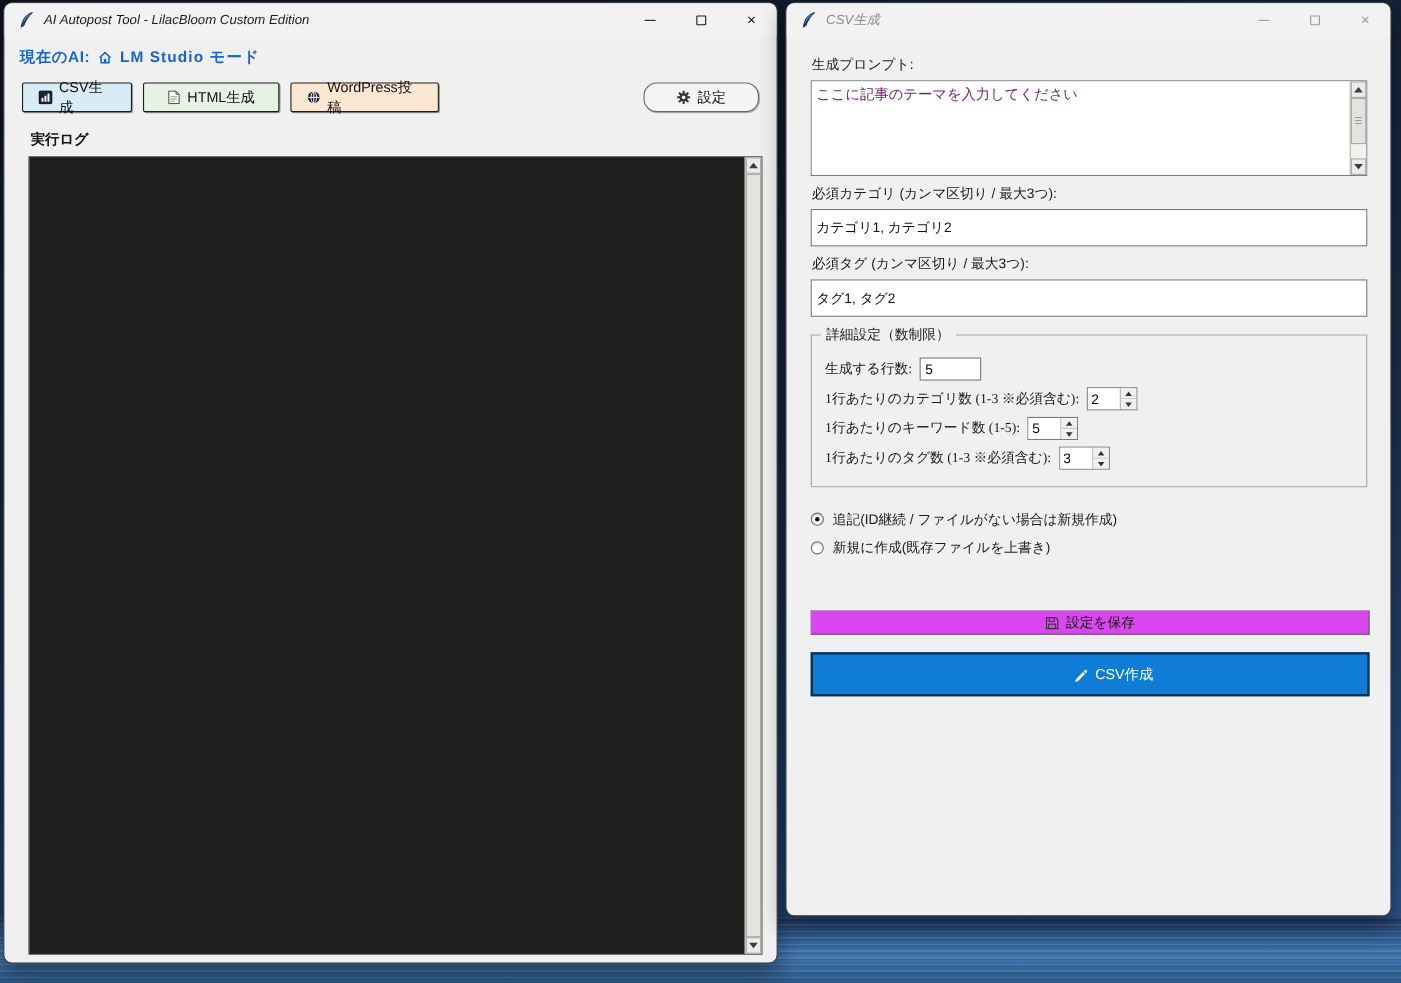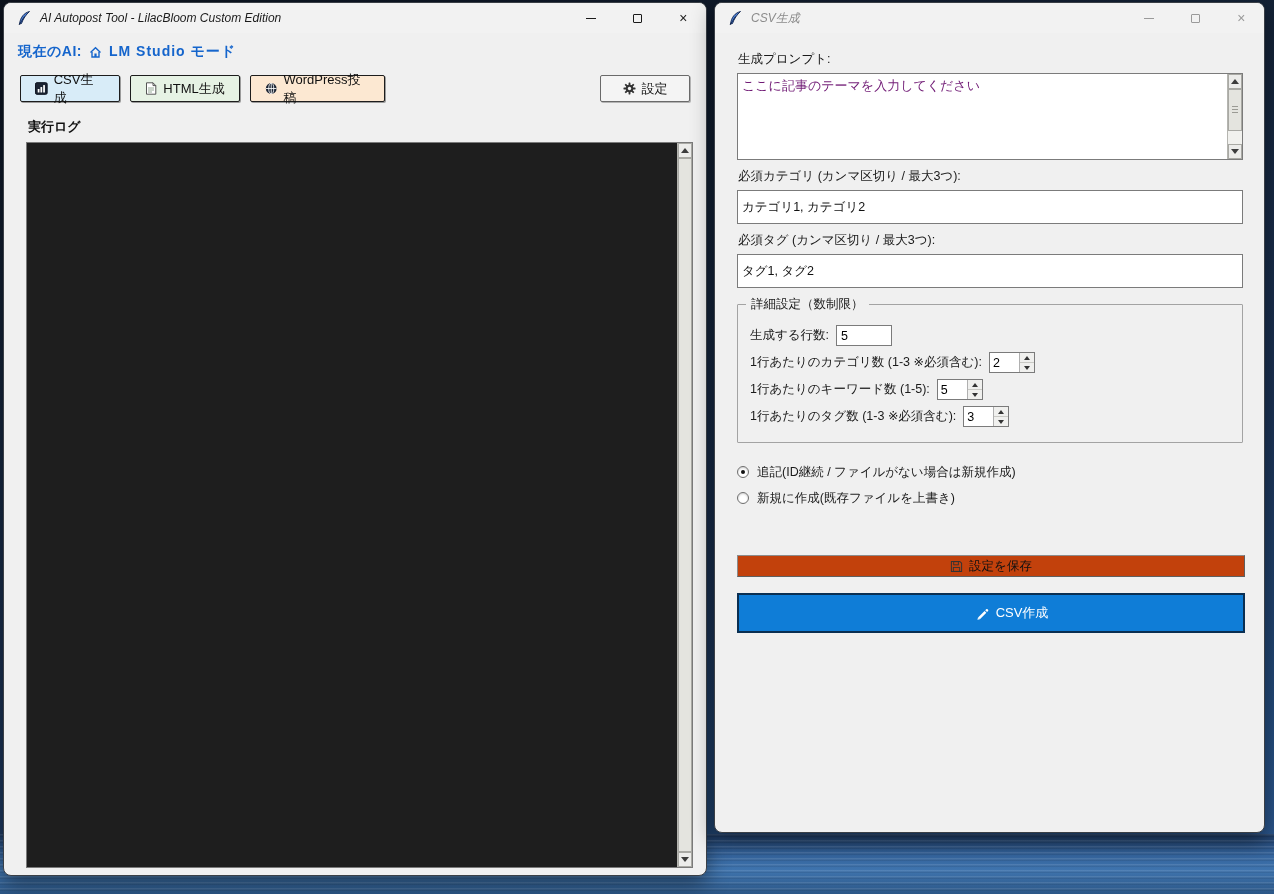--- a/index.html
+++ b/index.html
@@ -31,24 +31,24 @@
   
   #win-left { left:3px; top:2px; width:704px; height:874px; }
   .status-line { display:flex; align-items:center; gap:7px; margin:10px 0 0 14px;
     font-size:14px; font-weight:bold; color:#1565cc; letter-spacing:0.5px; }
   .status-line .mode { letter-spacing:1px; }
   .tab-row { display:flex; align-items:center; margin:14px 16px 0 16px; gap:10px; }
   .tab-btn { height:27px; display:flex; align-items:center; justify-content:center; gap:6px;
     font-size:13px; color:#111; border:1px solid #1d1d1d; border-radius:2px;
     box-shadow:1px 1px 0 rgba(0,0,0,0.35); padding:0 14px; cursor:default; }
   .tab-csv  { width:100px; background:#d8ecf8; }
-  .tab-html { width:110px; background:#e6f2e4; }
+  .tab-html { width:124px; background:#e6f2e4; }
   .tab-wp   { width:135px; background:#fce8d2; }
-  .settings-btn { margin-left:auto; width:90px; height:27px; background:#f4f4f4;
-    border:1px solid #6a6a6a; border-radius:2px; box-shadow:1px 1px 0 rgba(0,0,0,0.25);
+  .settings-btn { margin-left:auto; width:105px; height:27px; background:#f4f4f4;
+    border:1px solid #6a6a6a; border-radius:12px; box-shadow:1px 1px 0 rgba(0,0,0,0.25);
     display:flex; align-items:center; justify-content:center; gap:6px; font-size:13px; color:#111; }
   .log-label { margin:16px 0 0 24px; font-size:13px; font-weight:bold; color:#111; }
   .log-wrap { position:absolute; left:22px; top:139px; width:667px; height:726px;
     border:1px solid #7a7a7a; display:flex; background:#1e1e1e; }
   .log-black { flex:1; background:#1e1e1e; }
 
   
   .vscroll { width:15px; background:#f1f1ee; border-left:1px solid #b5b5b0;
     display:flex; flex-direction:column; }
   .sb-btn { height:15px; background:#ececea; border:1px solid #a9a9a4; display:flex;
@@ -70,41 +70,41 @@
   .prompt-wrap { display:flex; height:87px; border:1px solid #7b7b7b; background:#fff; }
   .prompt-text { flex:1; border:0; outline:none; resize:none; background:#fff;
     font-family:"Liberation Sans","DejaVu Sans",sans-serif; font-size:13px; color:#701a75; padding:3px 4px; }
   .entry { width:100%; height:21px; border:1px solid #7b7b7b; background:#fff;
     font-size:12.5px; color:#111; padding:16px 4px; outline:none;
     font-family:"Liberation Sans","DejaVu Sans",sans-serif; }
 
   .groupbox { position:relative; margin-top:16px; height:139px;
     border:1px solid #a3a3a3; border-radius:1px; padding:20px 12px 0 12px; }
   .num-row { display:flex; align-items:center; margin-bottom:6px; height:21px; font-size:12.5px; color:#1a1a1a; }
-  .num-row .nr-label { margin-right:7px; }
+  .num-row .nr-label { margin-right:7px;font-family:Liberation Serif, serif; }
   .plain-entry { width:56px; height:21px; border:1px solid #7b7b7b; background:#fff;
     font-size:12.5px; padding:0 4px; outline:none; font-family:inherit; }
   .spinbox { display:flex; width:46px; height:21px; border:1px solid #7b7b7b; background:#fff; }
   .spinbox input { flex:1; width:20px; border:0; outline:none; font-size:12.5px; padding:0 3px;
     font-family:inherit; }
   .spin-btns { width:15px; display:flex; flex-direction:column; border-left:1px solid #b0b0b0; }
   .spin-up,.spin-down { flex:1; display:flex; align-items:center; justify-content:center; background:#f0f0ee; }
   .spin-up { border-bottom:1px solid #c9c9c4; }
   .tri-up-s { width:0; height:0; border-left:3px solid transparent; border-right:3px solid transparent; border-bottom:4px solid #333; }
   .tri-down-s { width:0; height:0; border-left:3px solid transparent; border-right:3px solid transparent; border-top:4px solid #333; }
 
   .radio-block { margin-top:16px; }
   .radio-row { display:flex; align-items:center; gap:8px; height:26px; font-size:12.5px; color:#1a1a1a; }
   .radio { width:12px; height:12px; border-radius:50%; border:1px solid #6e6e6e;
     background:#fff; position:relative; flex:0 0 auto;
     box-shadow:inset 0 1px 2px rgba(0,0,0,0.2); }
   .radio.checked::after { content:''; position:absolute; left:3px; top:3px; width:4px; height:4px;
     border-radius:50%; background:#111; }
 
-  .save-btn { margin-top:44px; width:508px; height:22px; background:#c2410c;
+  .save-btn { margin-top:44px; width:508px; height:22px; background:#d946ef;
     border:1px solid #8c8c8c; border-bottom-color:#5f5f5f; border-right-color:#5f5f5f;
     display:flex; align-items:center; justify-content:center; gap:6px;
     font-size:12.5px; color:#111; }
   .create-btn { margin-top:16px; width:508px; height:40px; background:#0f7dd7;
     border:2px solid #0a2f52; display:flex; align-items:center; justify-content:center; gap:7px;
     font-size:13px; color:#fff;padding-left:42px; }
 
   .icon-svg { display:block; }
 </style>
 </head>

